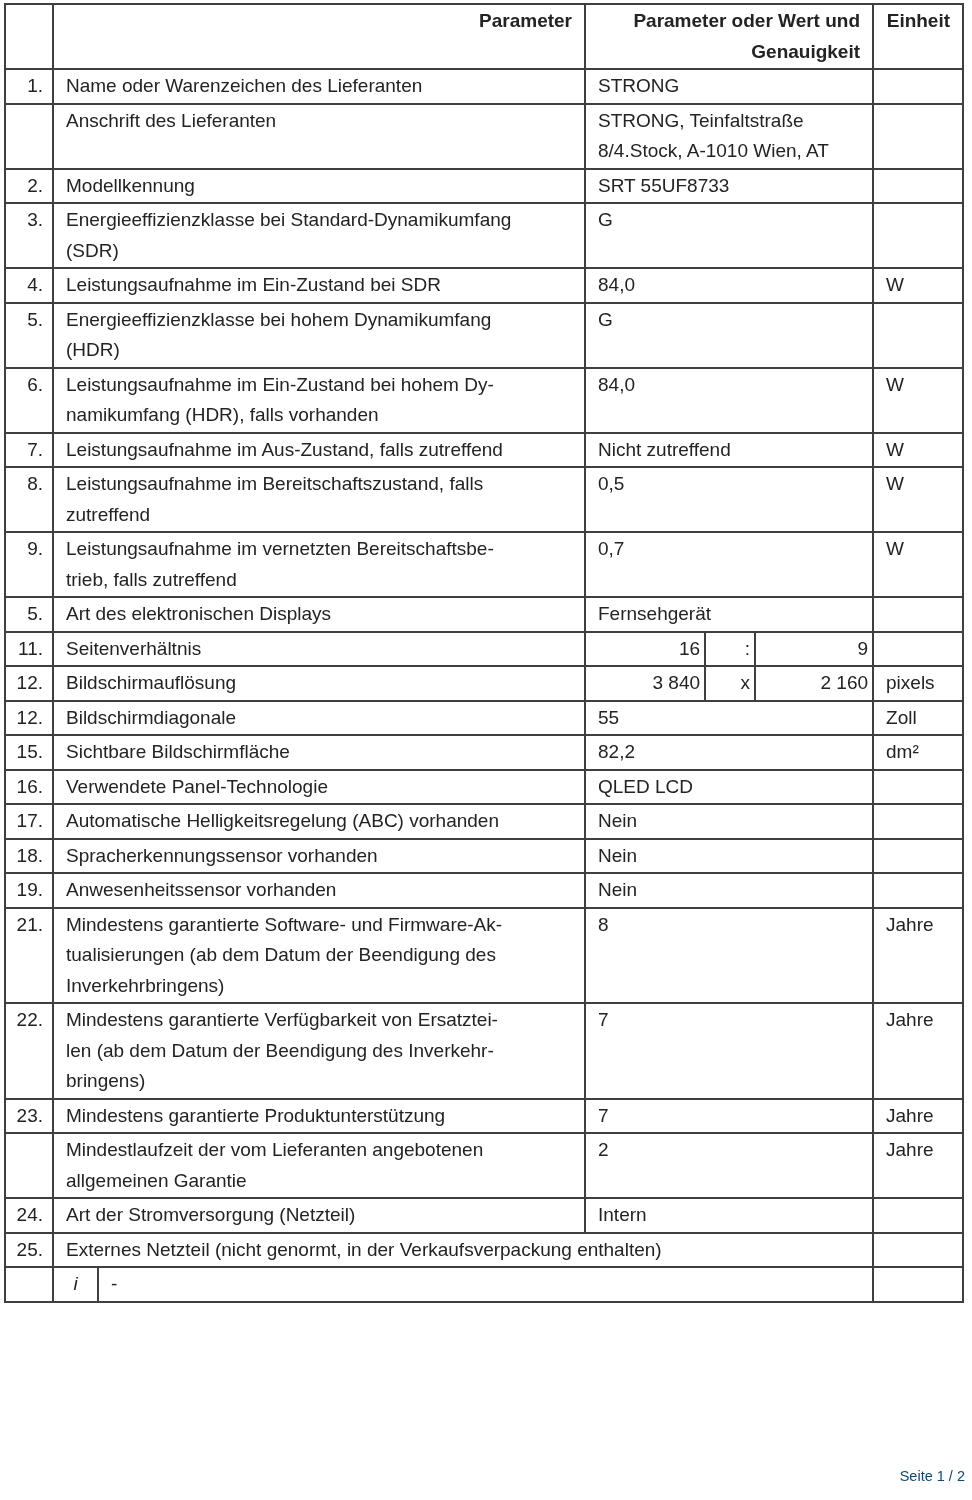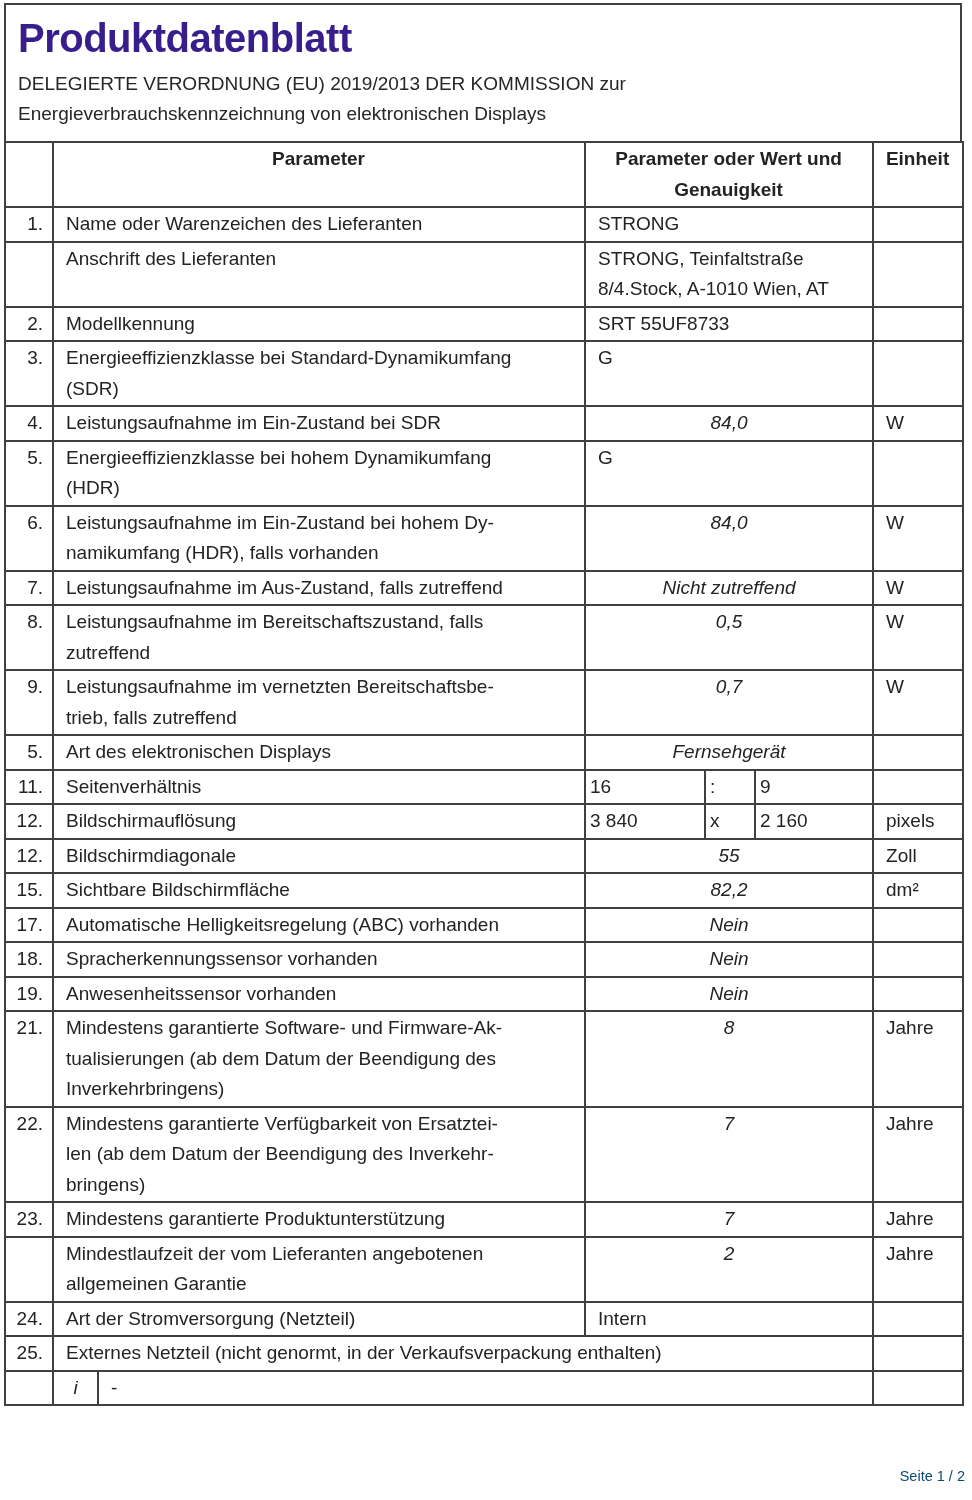--- a/index.html
+++ b/index.html
@@ -27,45 +27,40 @@
   }
 
   
   table.spec { width:100%; border-collapse:collapse; table-layout:fixed; font-size:19px; }
   .spec th, .spec td {
     border:2px solid #3f3f3f;
     vertical-align:top;
     line-height:30.5px;
     padding:1px 12px;
   }
-  .spec th { font-weight:bold; text-align:center; white-space:pre-line; padding-left:11px; }
+  .spec th { font-weight:bold; text-align:right; white-space:pre-line; padding-left:11px; }
   td.num   { text-align:right; padding-right:9px; padding-left:2px; }
   td.label { white-space:pre-line; }
   td.val   { white-space:pre-line; }
-  td.val.right { text-align:center;font-style:italic; }
-  td.ctr   { text-align:left; padding-left:4px; padding-right:4px; }
+  td.val.right { text-align:left; }
+  td.ctr   { text-align:right; padding-left:4px; padding-right:4px; }
   td.unit  { padding-left:12px; }
   td.marker{ font-style:italic; text-align:center; }
 
   
   .page-footer {
     position:absolute; top:1468px; right:7px;
     font-size:14.5px; color:#0c4a6e;
   }
 </style>
 </head>
 <body>
 
 <div class="frame">
 
-  <div class="masthead">
-    <div class="doc-title">Produktdatenblatt</div>
-    <div class="doc-subtitle">DELEGIERTE VERORDNUNG (EU) 2019/2013 DER KOMMISSION zur
-Energieverbrauchskennzeichnung von elektronischen Displays</div>
-  </div>
 
   <table class="spec">
     <colgroup>
       <col style="width:48px">
       <col style="width:45px">
       <col style="width:487px">
       <col style="width:120px">
       <col style="width:50px">
       <col style="width:118px">
       <col style="width:90px">
@@ -174,20 +169,26 @@
           <td class="val right" colspan="3">55</td>
           <td class="unit">Zoll</td>
         </tr>
         <tr>
           <td class="num">15.</td>
           <td class="label" colspan="2">Sichtbare Bildschirmfläche</td>
           <td class="val right" colspan="3">82,2</td>
           <td class="unit">dm²</td>
         </tr>
         <tr>
+          <td class="num">16.</td>
+          <td class="label" colspan="2">Verwendete Panel-Technologie</td>
+          <td class="val right" colspan="3">QLED LCD</td>
+          <td class="unit"></td>
+        </tr>
+        <tr>
           <td class="num">17.</td>
           <td class="label" colspan="2">Automatische Helligkeitsregelung (ABC) vorhanden</td>
           <td class="val right" colspan="3">Nein</td>
           <td class="unit"></td>
         </tr>
         <tr>
           <td class="num">18.</td>
           <td class="label" colspan="2">Spracherkennungssensor vorhanden</td>
           <td class="val right" colspan="3">Nein</td>
           <td class="unit"></td>

